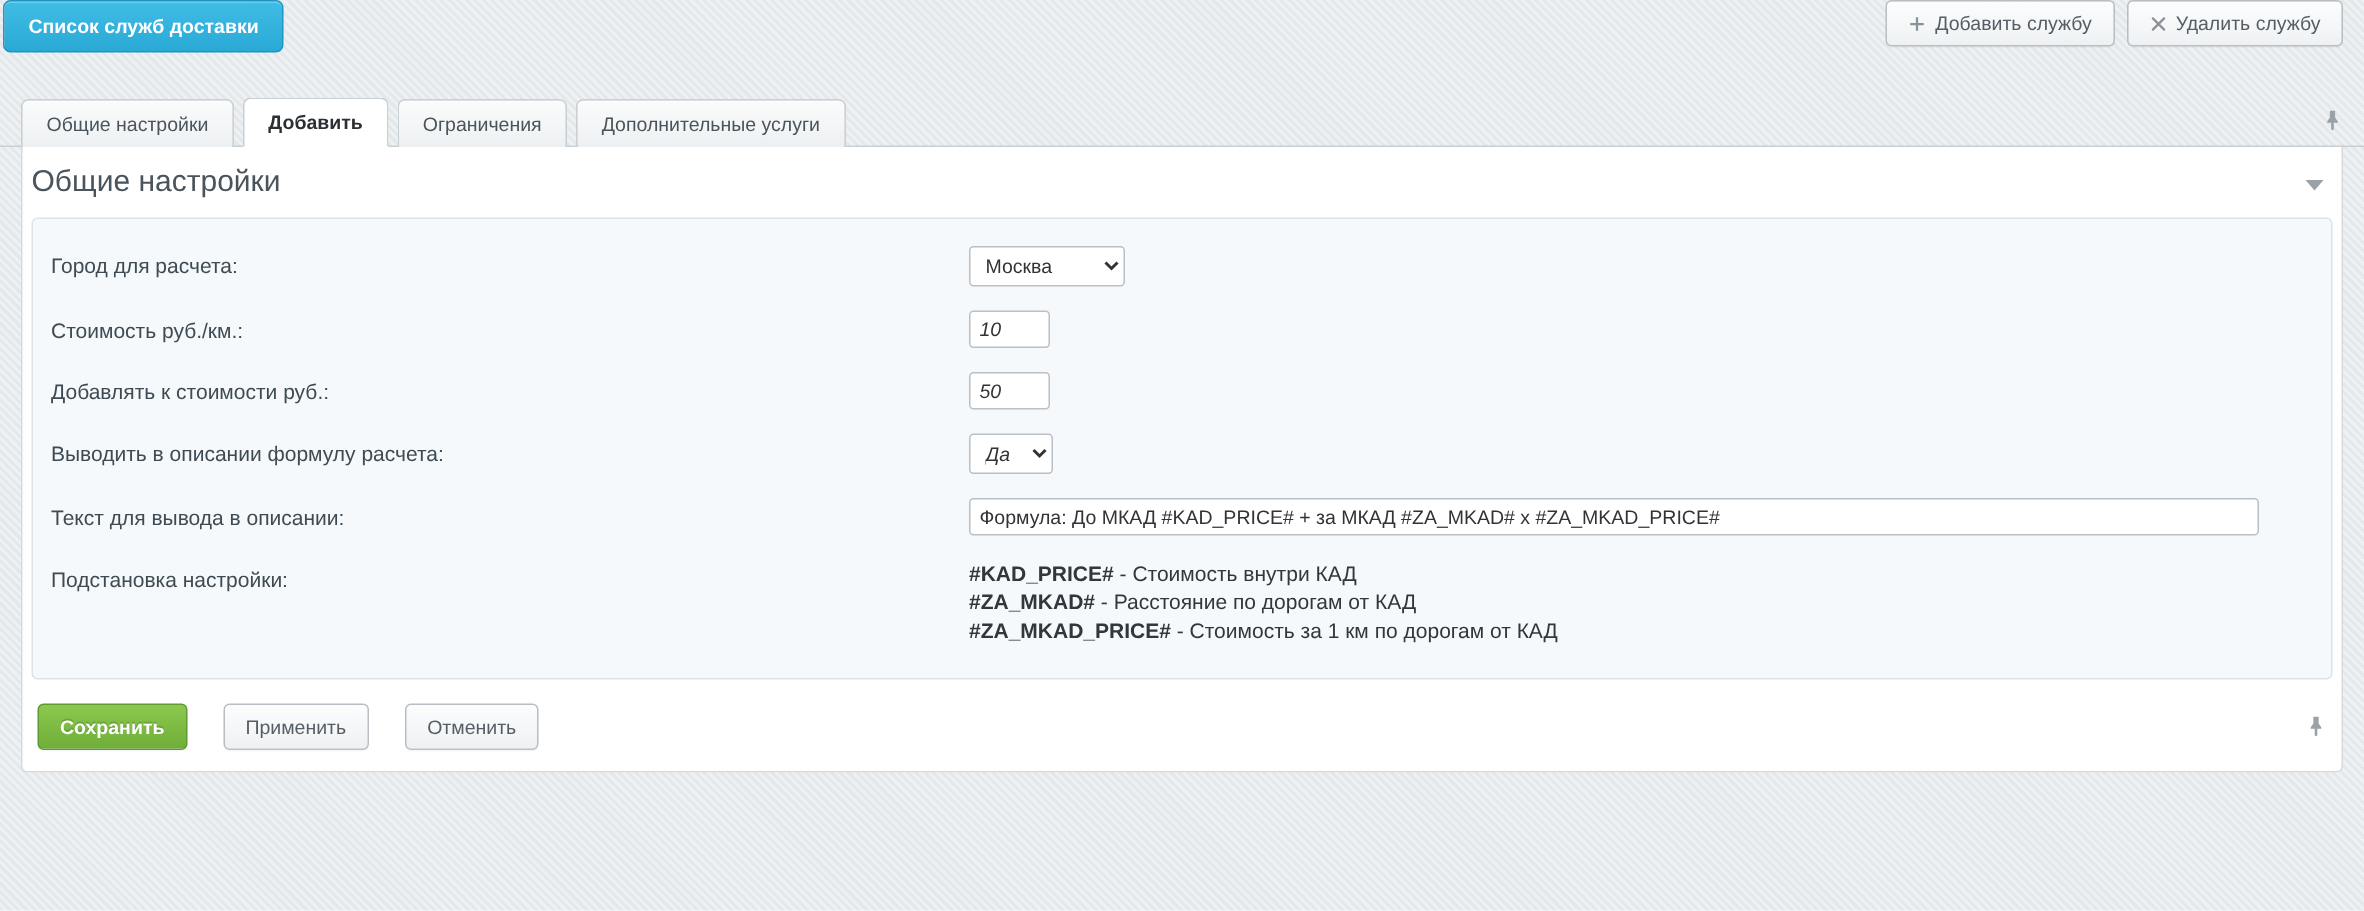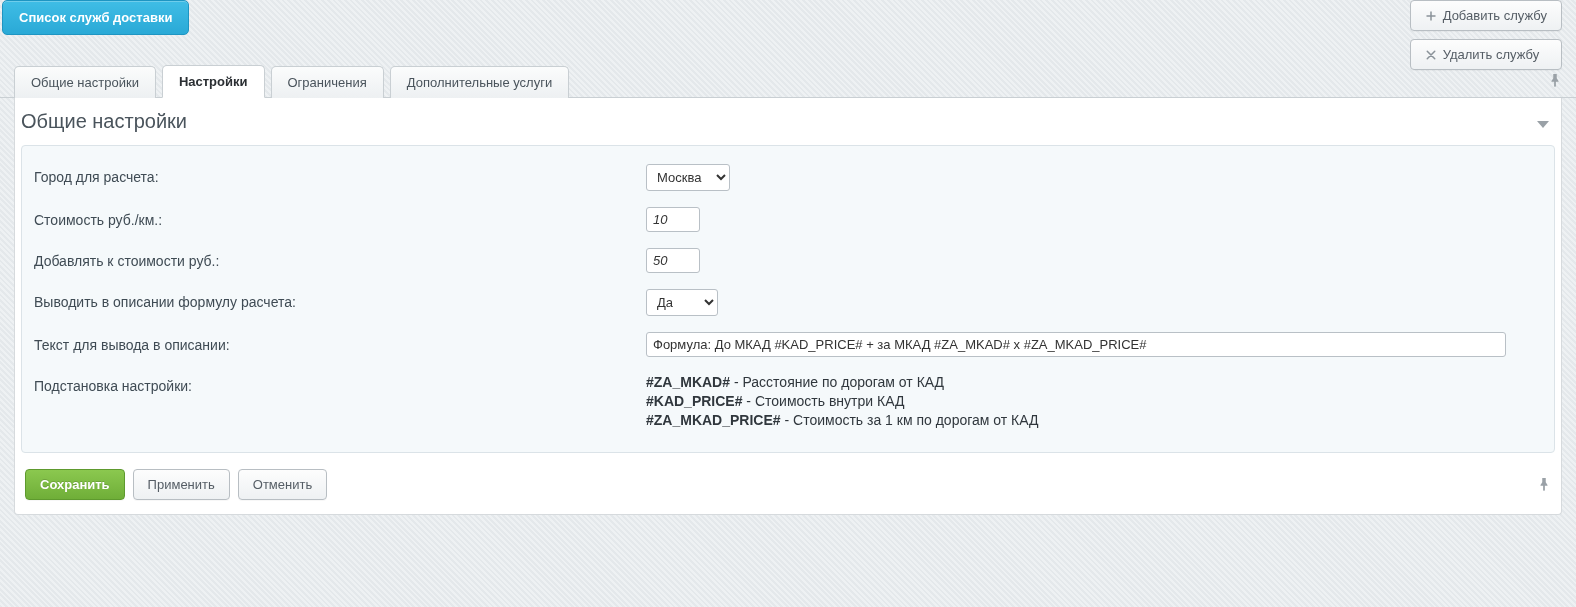--- a/index.html
+++ b/index.html
@@ -34,21 +34,20 @@
     border-radius: 5px;
     border: 1px solid #1e95c2;
     box-shadow: inset 0 1px 0 rgba(255,255,255,.25);
     cursor: pointer;
   }
   .top-actions {
     position: absolute;
     right: 14px; top: 0;
     display: flex;
     gap: 8px;
-    flex-direction: column;
   }
   .btn {
     display: inline-flex;
     align-items: center;
     gap: 6px;
     background: linear-gradient(#fdfdfd, #eef1f3);
     border: 1px solid #b8bec3;
     color: #555d65;
     padding: 7px 14px;
     border-radius: 4px;
@@ -152,32 +151,32 @@
   }
   select, input[type=text] {
     border: 1px solid #b9c0c6;
     border-radius: 3px;
     padding: 4px 6px;
     font-size: 13px;
     color: #333;
     background: #fff;
   }
   .w-short { width: 54px; font-style: italic; }
-  .w-city { width: 84px; }
-  .w-yesno { width: 72px; }
+  .w-city { width: 104px; }
+  .w-yesno { width: 56px; font-style: italic; }
   .w-full { width: 860px; }
 
   .vars b { font-weight: bold; }
   .vars { font-size: 14px; line-height: 1.35; color:#30373d; }
 
   
   .footer {
     display: flex;
     align-items: center;
-    gap: 8px;
+    gap: 24px;
     padding: 6px 10px 8px 10px;
   }
   .footer .pin-icon { margin-left:auto; }
 </style>
 </head>
 <body>
 
 <div class="page">
 
   <div class="topbar">
@@ -197,21 +196,21 @@
               <path d="M3 3l10 10M13 3L3 13" stroke="currentColor" stroke-width="2" stroke-linecap="round"></path>
             </svg>
         </span>
         <span>Удалить службу</span>
       </button>
     </div>
   </div>
 
   <div class="tabs-row">
     <div class="tab">Общие настройки</div>
-    <div class="tab active">Настройки</div>
+    <div class="tab active">Добавить</div>
     <div class="tab">Ограничения</div>
     <div class="tab">Дополнительные услуги</div>
     <span class="pin-icon">
       <svg viewBox="0 0 16 16">
           <path d="M6 1h4v5l2 3v1H9v5l-1 1-1-1v-5H4V9l2-3V1z" fill="currentColor"></path>
         </svg>
     </span>
   </div>
 
   <div class="panel">
@@ -261,22 +260,22 @@
       <div class="form-row">
         <div class="form-label">Текст для вывода в описании:</div>
         <div class="form-control">
           <input type="text" class="w-full" value="Формула: До МКАД #KAD_PRICE# + за МКАД #ZA_MKAD# x #ZA_MKAD_PRICE#" style="">
         </div>
       </div>
 
       <div class="form-row" style="margin-bottom:0;">
         <div class="form-label">Подстановка настройки:</div>
         <div class="form-control vars">
+          <div><b>#KAD_PRICE#</b><span> - Стоимость внутри КАД</span></div>
           <div><b>#ZA_MKAD#</b><span> - Расстояние по дорогам от КАД</span></div>
-          <div><b>#KAD_PRICE#</b><span> - Стоимость внутри КАД</span></div>
           <div><b>#ZA_MKAD_PRICE#</b><span> - Стоимость за 1 км по дорогам от КАД</span></div>
         </div>
       </div>
 
     </div>
 
     <div class="footer">
       <button class="btn btn-primary">Сохранить</button>
       <button class="btn">Применить</button>
       <button class="btn">Отменить</button>

